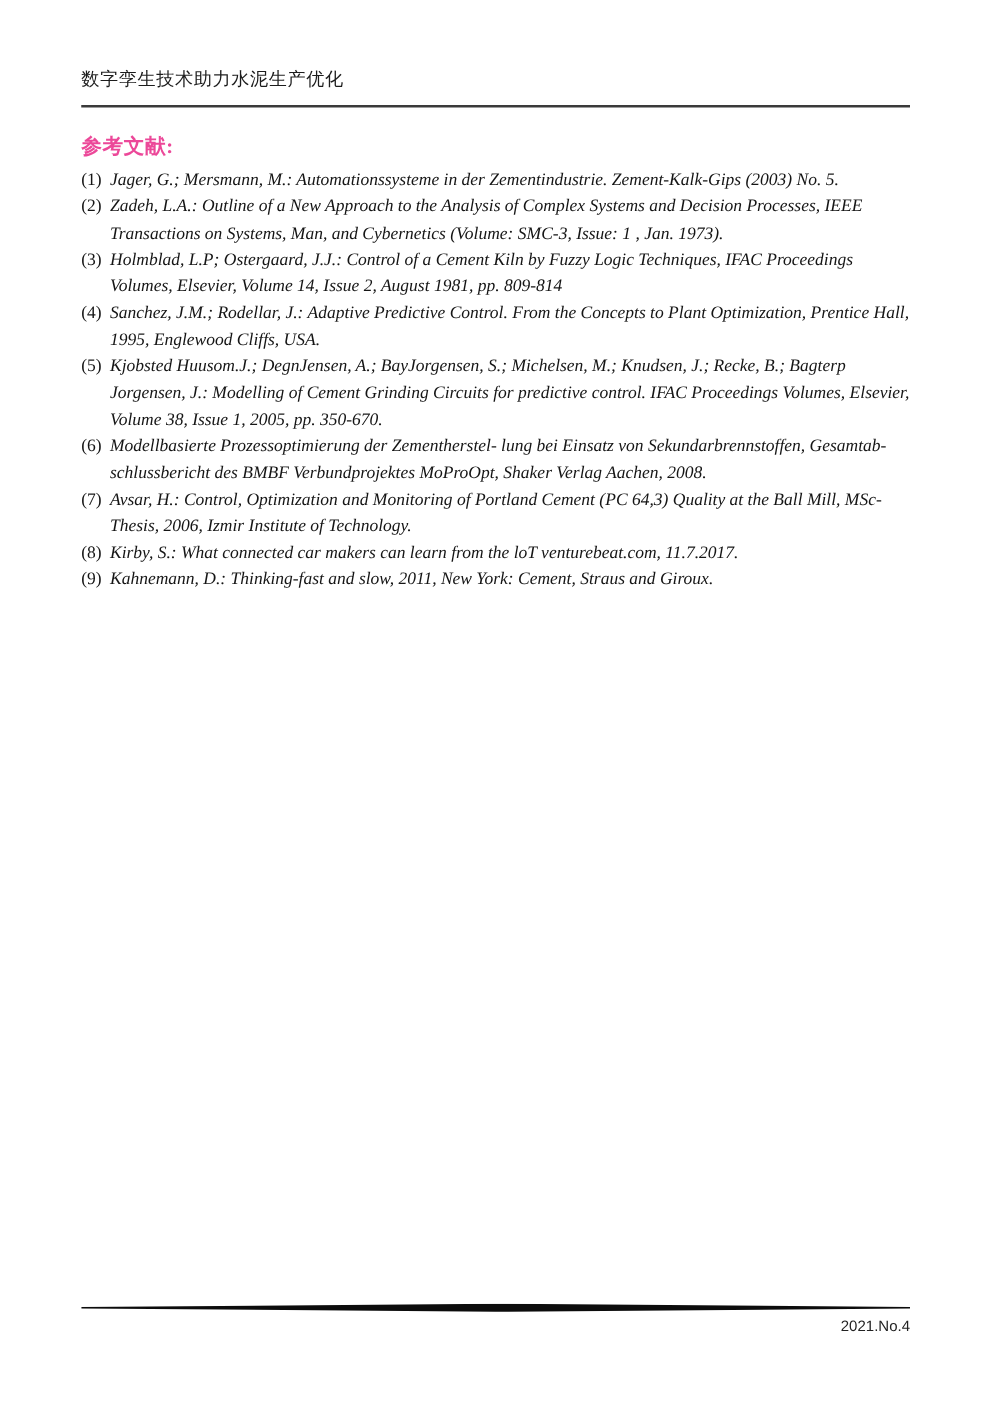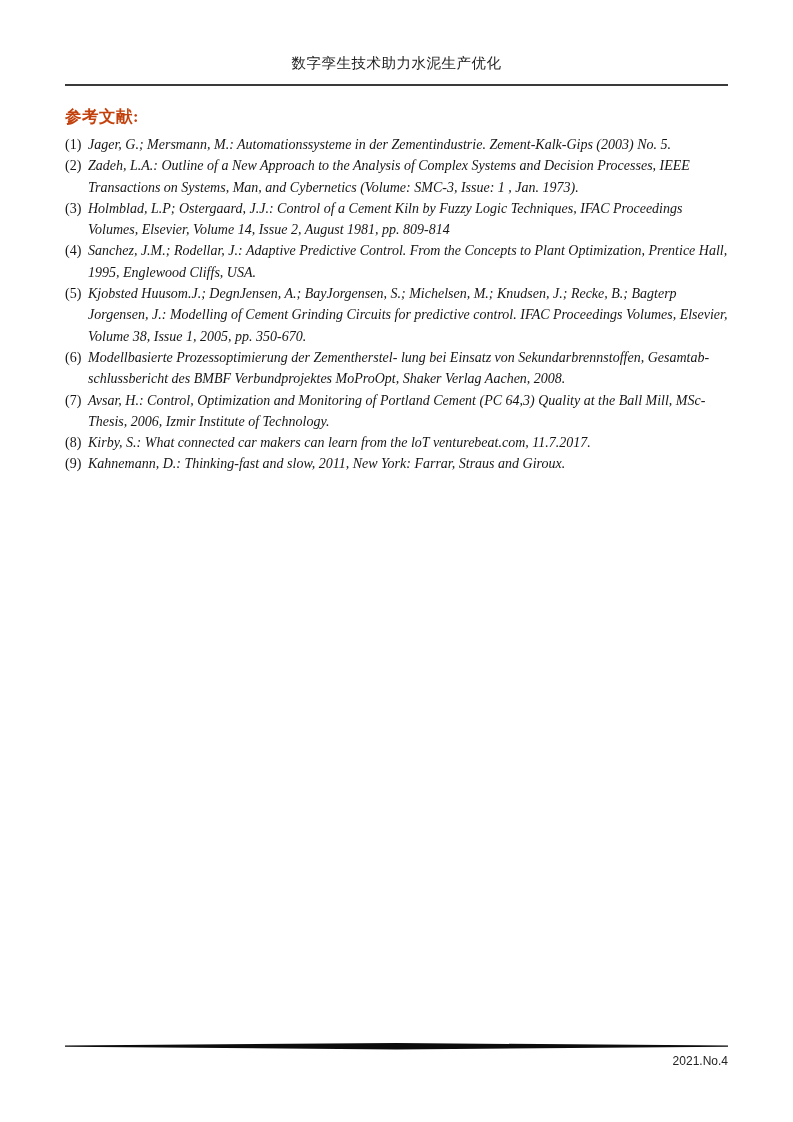--- a/index.html
+++ b/index.html
@@ -22,39 +22,38 @@
 
   
   .header {
     position: absolute;
     top: 0;
     left: 65px;
     width: 663px;
   }
   .header-title {
     padding-top: 54px;
-    text-align: center;
     font-size: 14.5px;
     letter-spacing: 0.5px;
     color: #1c1c1c;
   }
   .header-rule {
     margin-top: 11px;
     height: 0;
     border-bottom: 2px solid #3a3a3a;
   }
 
   
   .section-heading {
     position: absolute;
     top: 106px;
     left: 65px;
     font-size: 16.5px;
     font-weight: bold;
-    color: #c2410c;
+    color: #ec4899;
     letter-spacing: 0.5px;
   }
 
   
   .ref-list {
     position: absolute;
     top: 134px;
     left: 65px;
     width: 663px;
     font-size: 14px;
@@ -150,21 +149,21 @@
       <span class="ref-text">Avsar, H.: Control, Optimization and Monitoring of Portland Cement (PC 64,3) Quality at the Ball Mill, MSc-Thesis, 2006, Izmir Institute of Technology.</span>
     </div>
 
     <div class="ref-row">
       <span class="ref-num">(8)</span>
       <span class="ref-text">Kirby, S.: What connected car makers can learn from the loT venturebeat.com, 11.7.2017.</span>
     </div>
 
     <div class="ref-row">
       <span class="ref-num">(9)</span>
-      <span class="ref-text">Kahnemann, D.: Thinking-fast and slow, 2011, New York: Farrar, Straus and Giroux.</span>
+      <span class="ref-text">Kahnemann, D.: Thinking-fast and slow, 2011, New York: Cement, Straus and Giroux.</span>
     </div>
 
   </div>
 
   <div class="footer-rule">
     <svg width="663" height="7" viewBox="0 0 663 7" xmlns="http://www.w3.org/2000/svg" aria-hidden="true">
       <polygon points="0,2.6 331.5,0 663,2.6 663,3.8 331.5,6.4 0,3.8" fill="#0c0c0c"></polygon>
     </svg>
   </div>
   <div class="footer-line">

